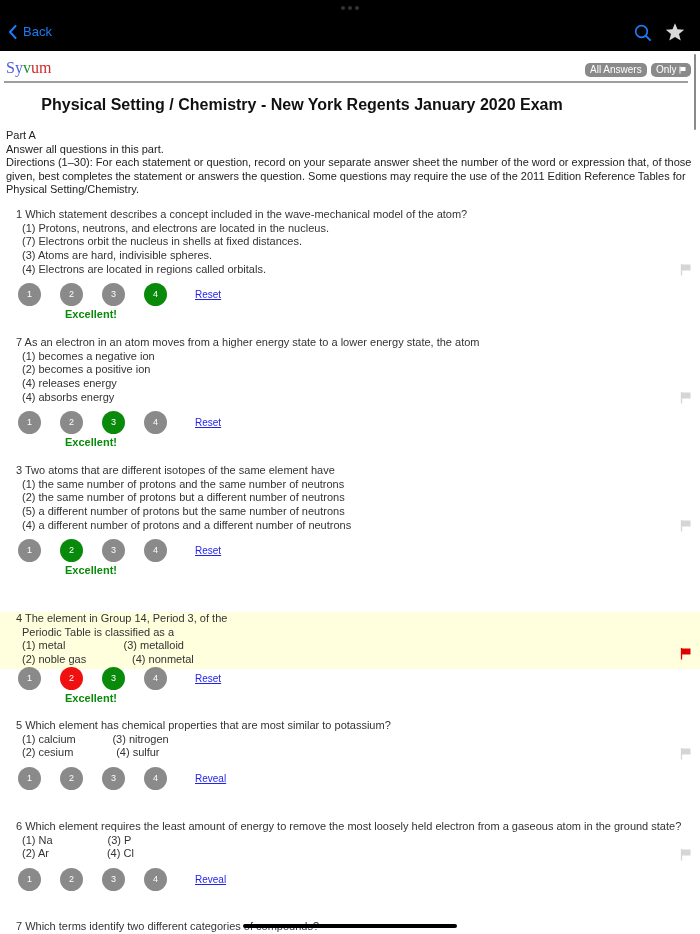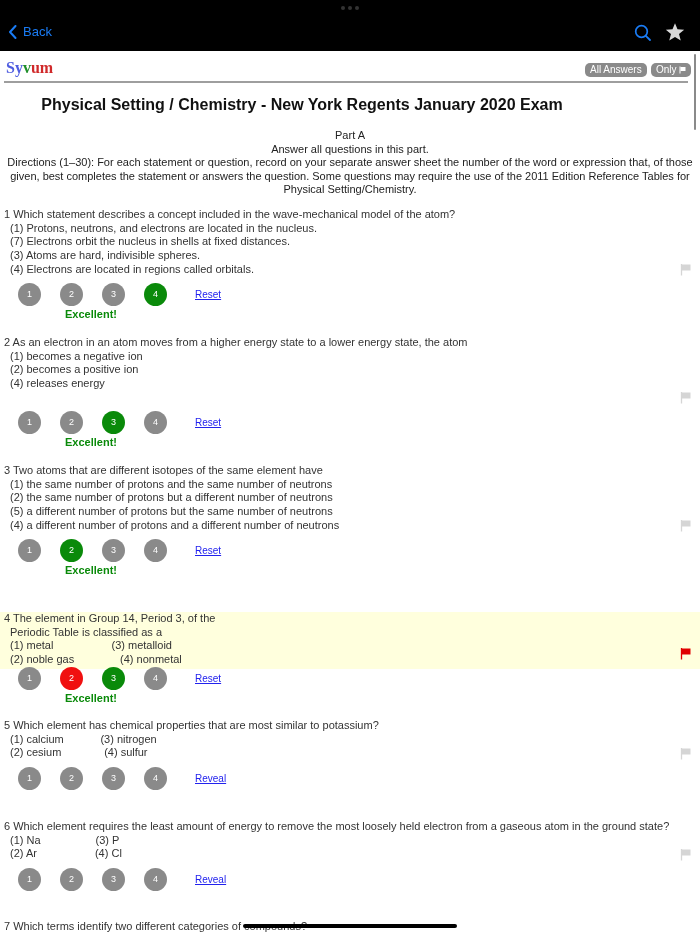--- a/index.html
+++ b/index.html
@@ -8,33 +8,33 @@
 
     .topbar { position: absolute; left: 0; top: 0; width: 700px; height: 51px; background: #000; }
     .status-dots { position: absolute; left: 341px; top: 6px; display: flex; gap: 3px; }
     .status-dots span { width: 4px; height: 4px; border-radius: 50%; background: #333; display: block; }
     .back-btn { position: absolute; left: 8px; top: 24px; display: flex; align-items: center; color: #1a7cf5; font-size: 13px; cursor: pointer; }
     .back-btn svg { margin-right: 6px; }
     .search-btn { position: absolute; left: 634px; top: 24px; cursor: pointer; }
     .star-btn { position: absolute; left: 665px; top: 22px; cursor: pointer; }
 
     .appbar { position: absolute; left: 0; top: 51px; width: 700px; height: 32px; }
-    .logo { position: absolute; left: 6px; top: 8px; font-family: "Liberation Serif", serif; font-weight: bold; font-size: 16px; letter-spacing: 0px; }
+    .logo { position: absolute; left: 6px; top: 8px; font-family: "Liberation Serif", serif; font-weight: normal; font-size: 16px; letter-spacing: 0px; }
     .logo .s { color: #4f5de0; } .logo .y { color: #4f5de0; } .logo .v { color: #1f8f2a; } .logo .u { color: #d0292a; } .logo .m { color: #d0292a; }
     .appbar-line { position: absolute; left: 4px; top: 30px; width: 684px; height: 2px; background: #9e9e9e; }
     .pill { position: absolute; top: 12px; height: 14px; border-radius: 5px; background: #8a8a8a; color: #fff; font-size: 10px; line-height: 14px; padding: 0 5px; cursor: pointer; }
     .pill-all { left: 585px; }
     .pill-only { left: 651px; }
     .scroll-thumb { position: absolute; left: 694px; top: 54px; width: 2px; height: 76px; background: #8a8a8a; border-radius: 1px; }
 
     .title { position: absolute; left: 0; top: 96px; width: 604px; text-align: center; font-size: 16px; font-weight: bold; color: #111; }
-    .intro { position: absolute; left: 6px; top: 129px; width: 688px; text-align: center; font-size: 11px; line-height: 13.6px; color: #222; }
+    .intro { position: absolute; left: 6px; top: 129px; width: 688px; text-align: left; font-size: 11px; line-height: 13.6px; color: #222; }
 
     .question { position: absolute; left: 0; width: 700px; }
-    .q-text { padding-left: 4px; font-size: 11px; line-height: 13.7px; color: #333; }
+    .q-text { padding-left: 16px; font-size: 11px; line-height: 13.7px; color: #333; }
     .q-text .opt { padding-left: 6px; white-space: pre; }
     .q-highlight { background: #ffffdd; }
     .flag { position: absolute; left: 680px; cursor: pointer; }
     .answers { position: absolute; left: 18px; display: flex; align-items: center; }
     .ans { width: 23px; height: 23px; border-radius: 50%; background: #8a8a8a; color: #fff; font-size: 9px; text-align: center; line-height: 23px; margin-right: 19px; cursor: pointer; }
     .ans.green { background: #0a8a0a; }
     .ans.red { background: #f01010; }
     .link { color: #2222ee; font-size: 10px; text-decoration: underline; margin-left: -19px; margin-left: 0; cursor: pointer; position: relative; left: -19px; left: 0; padding-left: 9px; }
     .feedback { position: absolute; left: 65px; font-size: 11px; font-weight: bold; color: #0a8a0a; }
 
@@ -108,24 +108,25 @@
     <div class="ans">2</div>
     <div class="ans">3</div>
     <div class="ans green">4</div>
     <span class="link">Reset</span>
   </div>
   <div class="feedback" style="top:100px;">Excellent!</div>
 </div>
 
 <div class="question" style="top:336px;">
   <div class="q-text">
-    <div>2 As an electron in an atom moves from a higher energy state to a lower energy state, the atom</div>
+    <div>7 As an electron in an atom moves from a higher energy state to a lower energy state, the atom</div>
     <div class="opt">(1) becomes a negative ion</div>
     <div class="opt">(2) becomes a positive ion</div>
     <div class="opt">(4) releases energy</div>
+    <div class="opt">(4) absorbs energy</div>
   </div>
   <svg class="flag" style="top:55px;" width="12" height="13" viewBox="0 0 12 13">
       <path d="M1.5 1 V12.5" stroke="#d5d5d5" stroke-width="1.3"></path>
       <path d="M2 1.5 H10.5 V7.5 H2 Z" fill="#d5d5d5"></path>
     </svg>
   <div class="answers" style="top:75px;">
     <div class="ans">1</div>
     <div class="ans">2</div>
     <div class="ans green">3</div>
     <div class="ans">4</div>

